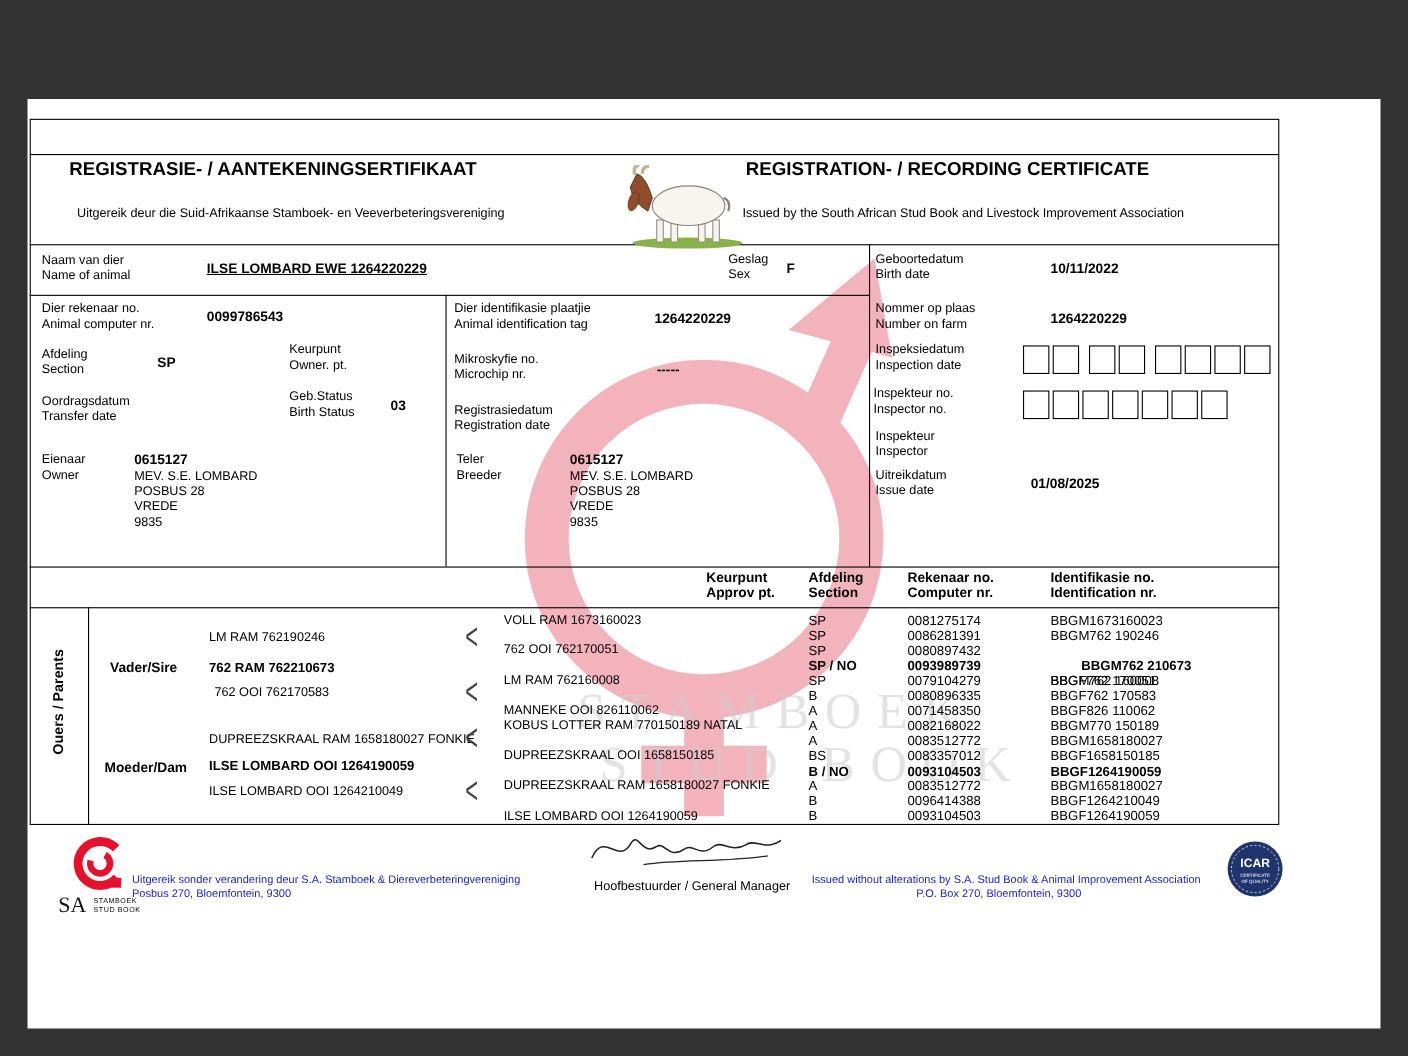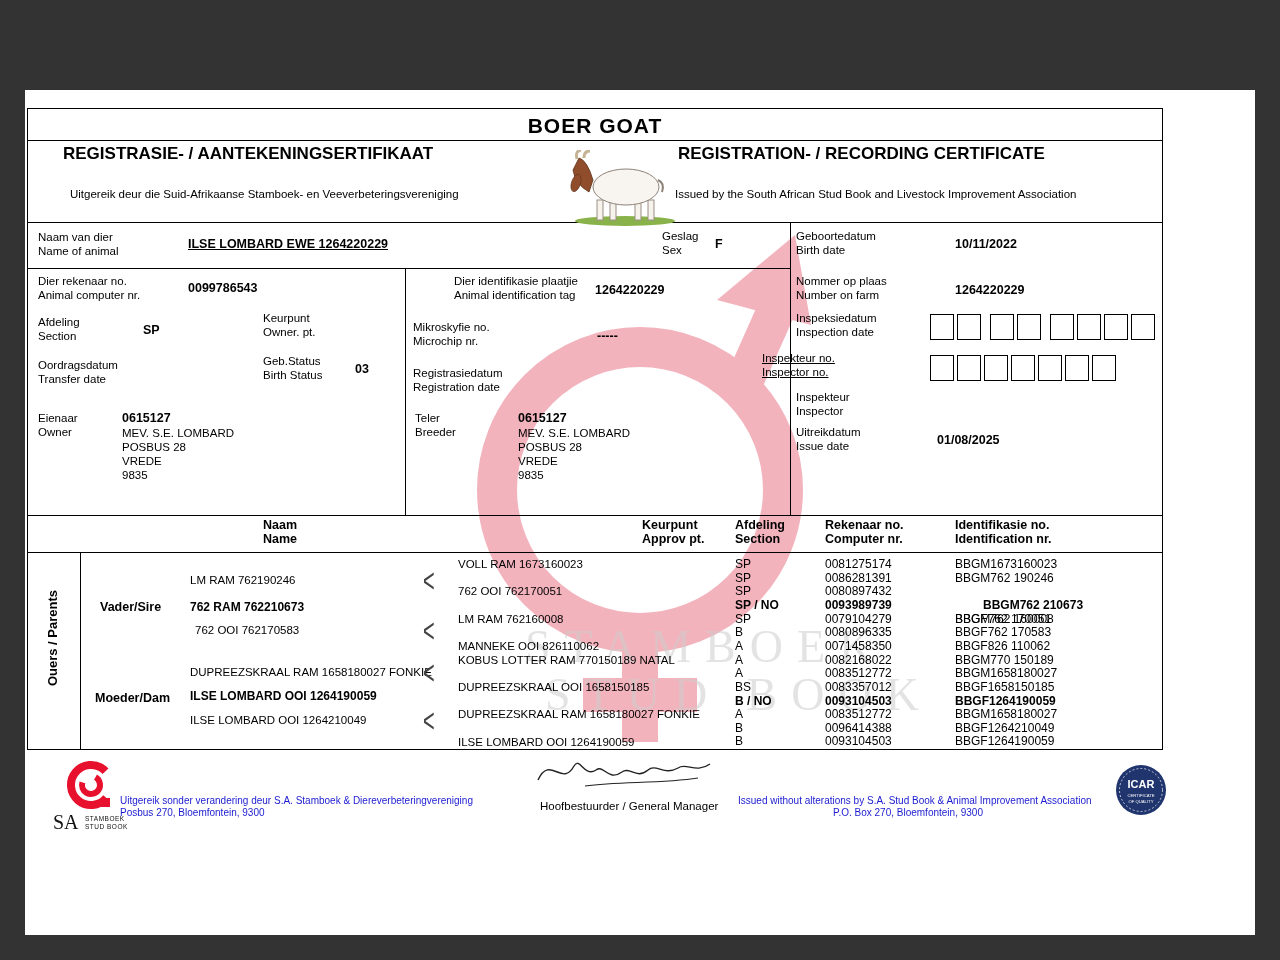--- a/index.html
+++ b/index.html
@@ -51,21 +51,20 @@
   <div class="cert-border"></div>
   <div class="hline" style="left:2px; top:50px; width:1136px;"></div>
   <div class="hline" style="left:2px; top:132px; width:1136px;"></div>
   <div class="hline" style="left:2px; top:178px; width:763px;"></div>
   <div class="hline" style="left:2px; top:425px; width:1136px;"></div>
   <div class="hline" style="left:2px; top:462px; width:1136px;"></div>
   <div class="vline" style="left:765px; top:132px; height:293px;"></div>
   <div class="vline" style="left:380px; top:178px; height:247px;"></div>
   <div class="vline" style="left:55px; top:462px; height:198px;"></div>
 
-  <div class="doc-title">BOER GOAT</div>
 
   <div class="htitle" style="left:38px; top:54px;">REGISTRASIE- / AANTEKENINGSERTIFIKAAT</div>
   <div class="htitle" style="left:653px; top:54px;">REGISTRATION- / RECORDING CERTIFICATE</div>
   <div class="hsub" style="left:45px; top:98px;">Uitgereik deur die Suid-Afrikaanse Stamboek- en Veeverbeteringsvereniging</div>
   <div class="hsub" style="left:650px; top:98px;">Issued by the South African Stud Book and Livestock Improvement Association</div>
 
   <svg class="abs" style="left:538px; top:60px;" width="115" height="78" viewBox="0 0 115 78">
     <ellipse cx="62" cy="71" rx="50" ry="5" fill="#8ab24a"></ellipse>
     <g stroke="#9a8f85" stroke-width="1" fill="#f6f2ec">
       <rect x="34" y="50" width="6" height="20"></rect>
@@ -98,21 +97,21 @@
     <div>Birth date</div>
   </div>
   <div class="val" style="left:930px; top:147px;">10/11/2022</div>
 
   <div class="lbl" style="left:13px; top:184px;">
     <div>Dier rekenaar no.</div>
     <div>Animal computer nr.</div>
   </div>
   <div class="val" style="left:163px; top:191px;">0099786543</div>
 
-  <div class="lbl" style="left:388px; top:184px;margin-left:41px;">
+  <div class="lbl" style="left:388px; top:184px;">
     <div>Dier identifikasie plaatjie</div>
     <div>Animal identification tag</div>
   </div>
   <div class="val" style="left:570px; top:193px;">1264220229</div>
 
   <div class="lbl" style="left:771px; top:184px;">
     <div>Nommer op plaas</div>
     <div>Number on farm</div>
   </div>
   <div class="val" style="left:930px; top:193px;">1264220229</div>
@@ -160,21 +159,21 @@
     <div>Geb.Status</div>
     <div>Birth Status</div>
   </div>
   <div class="val" style="left:330px; top:272px;">03</div>
 
   <div class="lbl" style="left:388px; top:276px;">
     <div>Registrasiedatum</div>
     <div>Registration date</div>
   </div>
 
-  <div class="lbl" style="left:737px; top:261px;text-decoration:underline;">
+  <div class="lbl" style="left:769px; top:261px;">
     <div>Inspekteur no.</div>
     <div>Inspector no.</div>
   </div>
   <div class="boxes" style="left:905px; top:265px;">
     <div class="box"></div>
     <div class="box"></div>
     <div class="box"></div>
     <div class="box"></div>
     <div class="box"></div>
     <div class="box"></div>
@@ -209,24 +208,20 @@
     <div>Breeder</div>
   </div>
   <div class="val" style="left:493px; top:321px;">0615127</div>
   <div class="addr" style="left:493px; top:336px;">
     <div>MEV. S.E. LOMBARD</div>
     <div>POSBUS 28</div>
     <div>VREDE</div>
     <div>9835</div>
   </div>
 
-  <div class="ph center" style="left:155px; top:428px; width:200px;">
-    <div>Naam</div>
-    <div>Name</div>
-  </div>
   <div class="ph" style="left:617px; top:428px;">
     <div>Keurpunt</div>
     <div>Approv pt.</div>
   </div>
   <div class="ph" style="left:710px; top:428px;">
     <div>Afdeling</div>
     <div>Section</div>
   </div>
   <div class="ph" style="left:800px; top:428px;">
     <div>Rekenaar no.</div>

